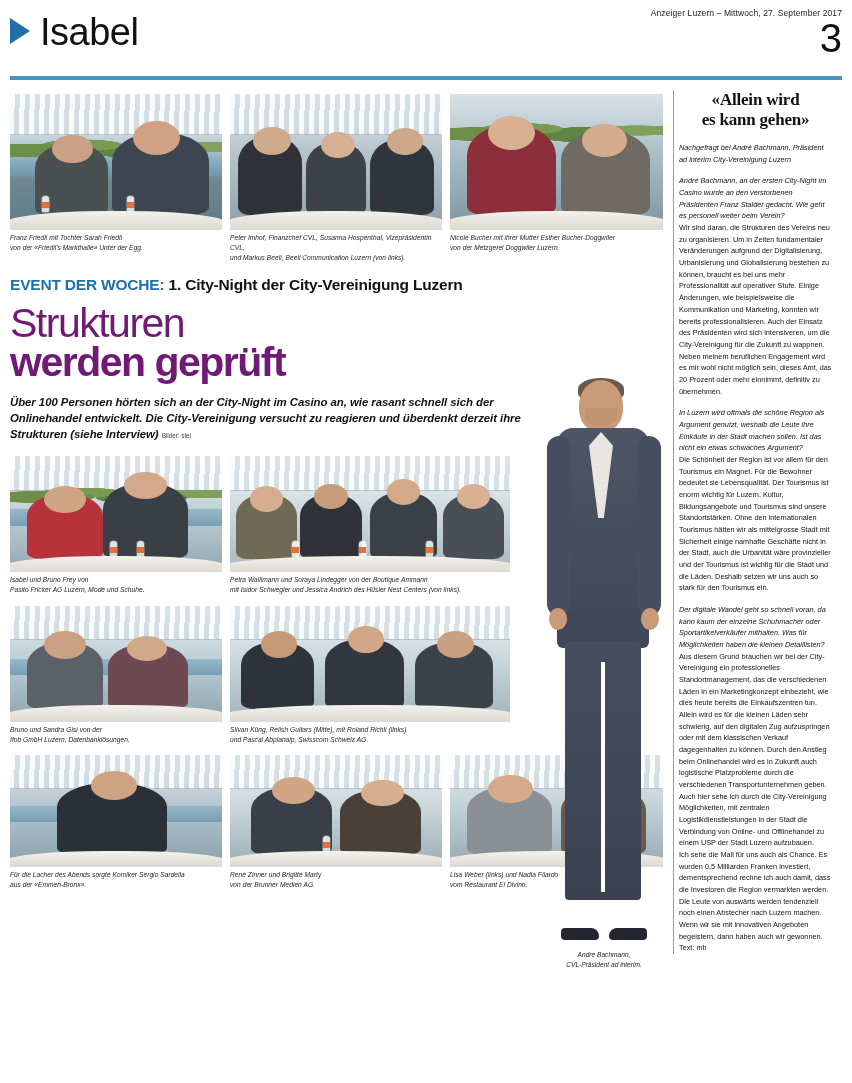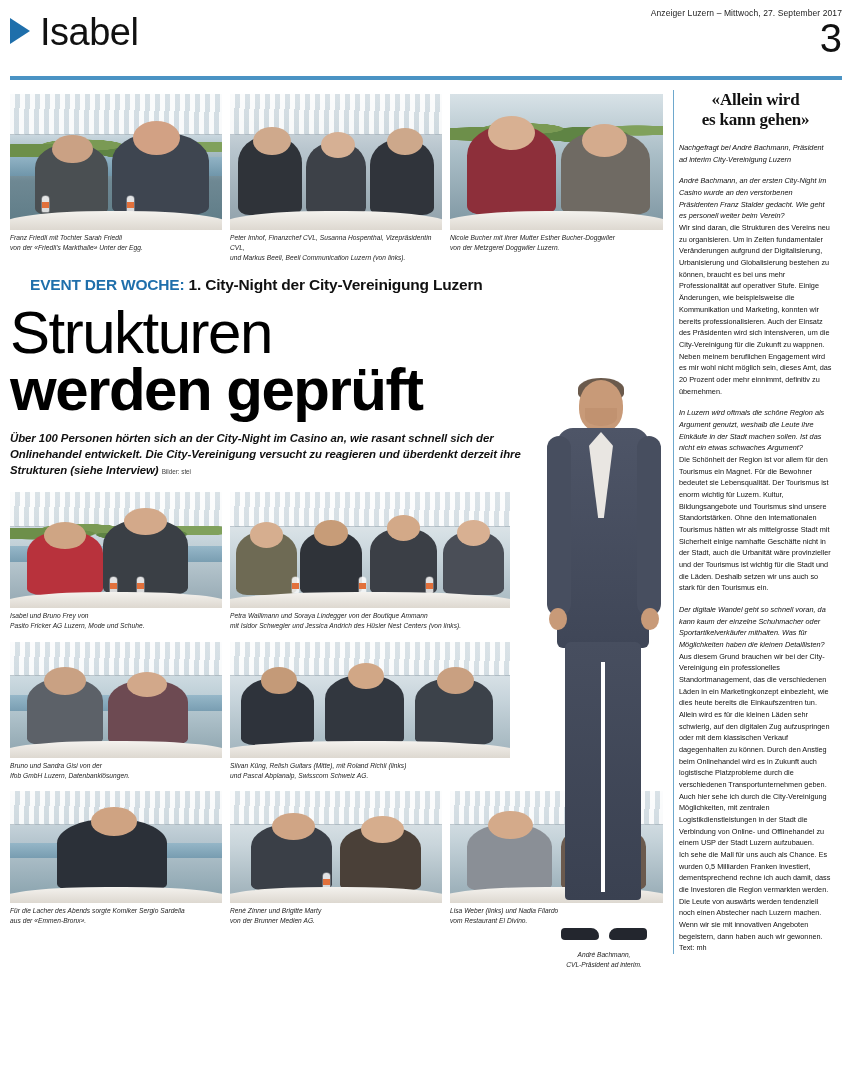--- a/index.html
+++ b/index.html
@@ -71,28 +71,28 @@
       background:linear-gradient(180deg,#8fb3c6,#6f97ad); opacity:.85; }
   .table { position:absolute; left:-4%; right:-4%; bottom:0; height:14%;
       background:linear-gradient(180deg,#f4f2ee,#ddd8d0); border-radius:46% 46% 0 0 / 70% 70% 0 0; }
   .person { position:absolute; bottom:11%; border-radius:46% 46% 18% 18% / 34% 34% 10% 10%; }
   .head { position:absolute; border-radius:50%; }
   .glass { position:absolute; width:7px; height:16px; bottom:13%;
       background:linear-gradient(180deg, rgba(255,255,255,.85) 0 38%, #e2713c 38% 74%, rgba(255,255,255,.8) 74% 100%);
       border-radius:3px 3px 1px 1px; box-shadow:0 0 0 .5px rgba(255,255,255,.5); }
 
   
-  .kicker { margin-top:12px; font-size:15.5px; font-weight:700; letter-spacing:-.2px;margin-left:20px; }
+  .kicker { margin-top:12px; font-size:15.5px; font-weight:700; letter-spacing:-.2px; }
   .kicker .blue { color:#1f6fab; }
   .kicker .blk { color:#111; font-weight:700; }
 
   
   .headline {
-    color:#000000; font-weight:400;
-    font-size:60px; line-height:.95; letter-spacing:-1.5px;
+    color:#701a75; font-weight:400;
+    font-size:41px; line-height:.95; letter-spacing:-1.5px;
     margin-top:10px;
   }
   .headline .l2 { display:block;font-weight:bold; }
   .lead {
     font-size:11.4px; line-height:1.42; font-style:italic; font-weight:700;
     color:#111; margin-top:12px; width:530px; letter-spacing:-.05px;
   }
   .lead .credit { font-style:normal; font-weight:400; font-size:6.4px; color:#444; }
 
   

